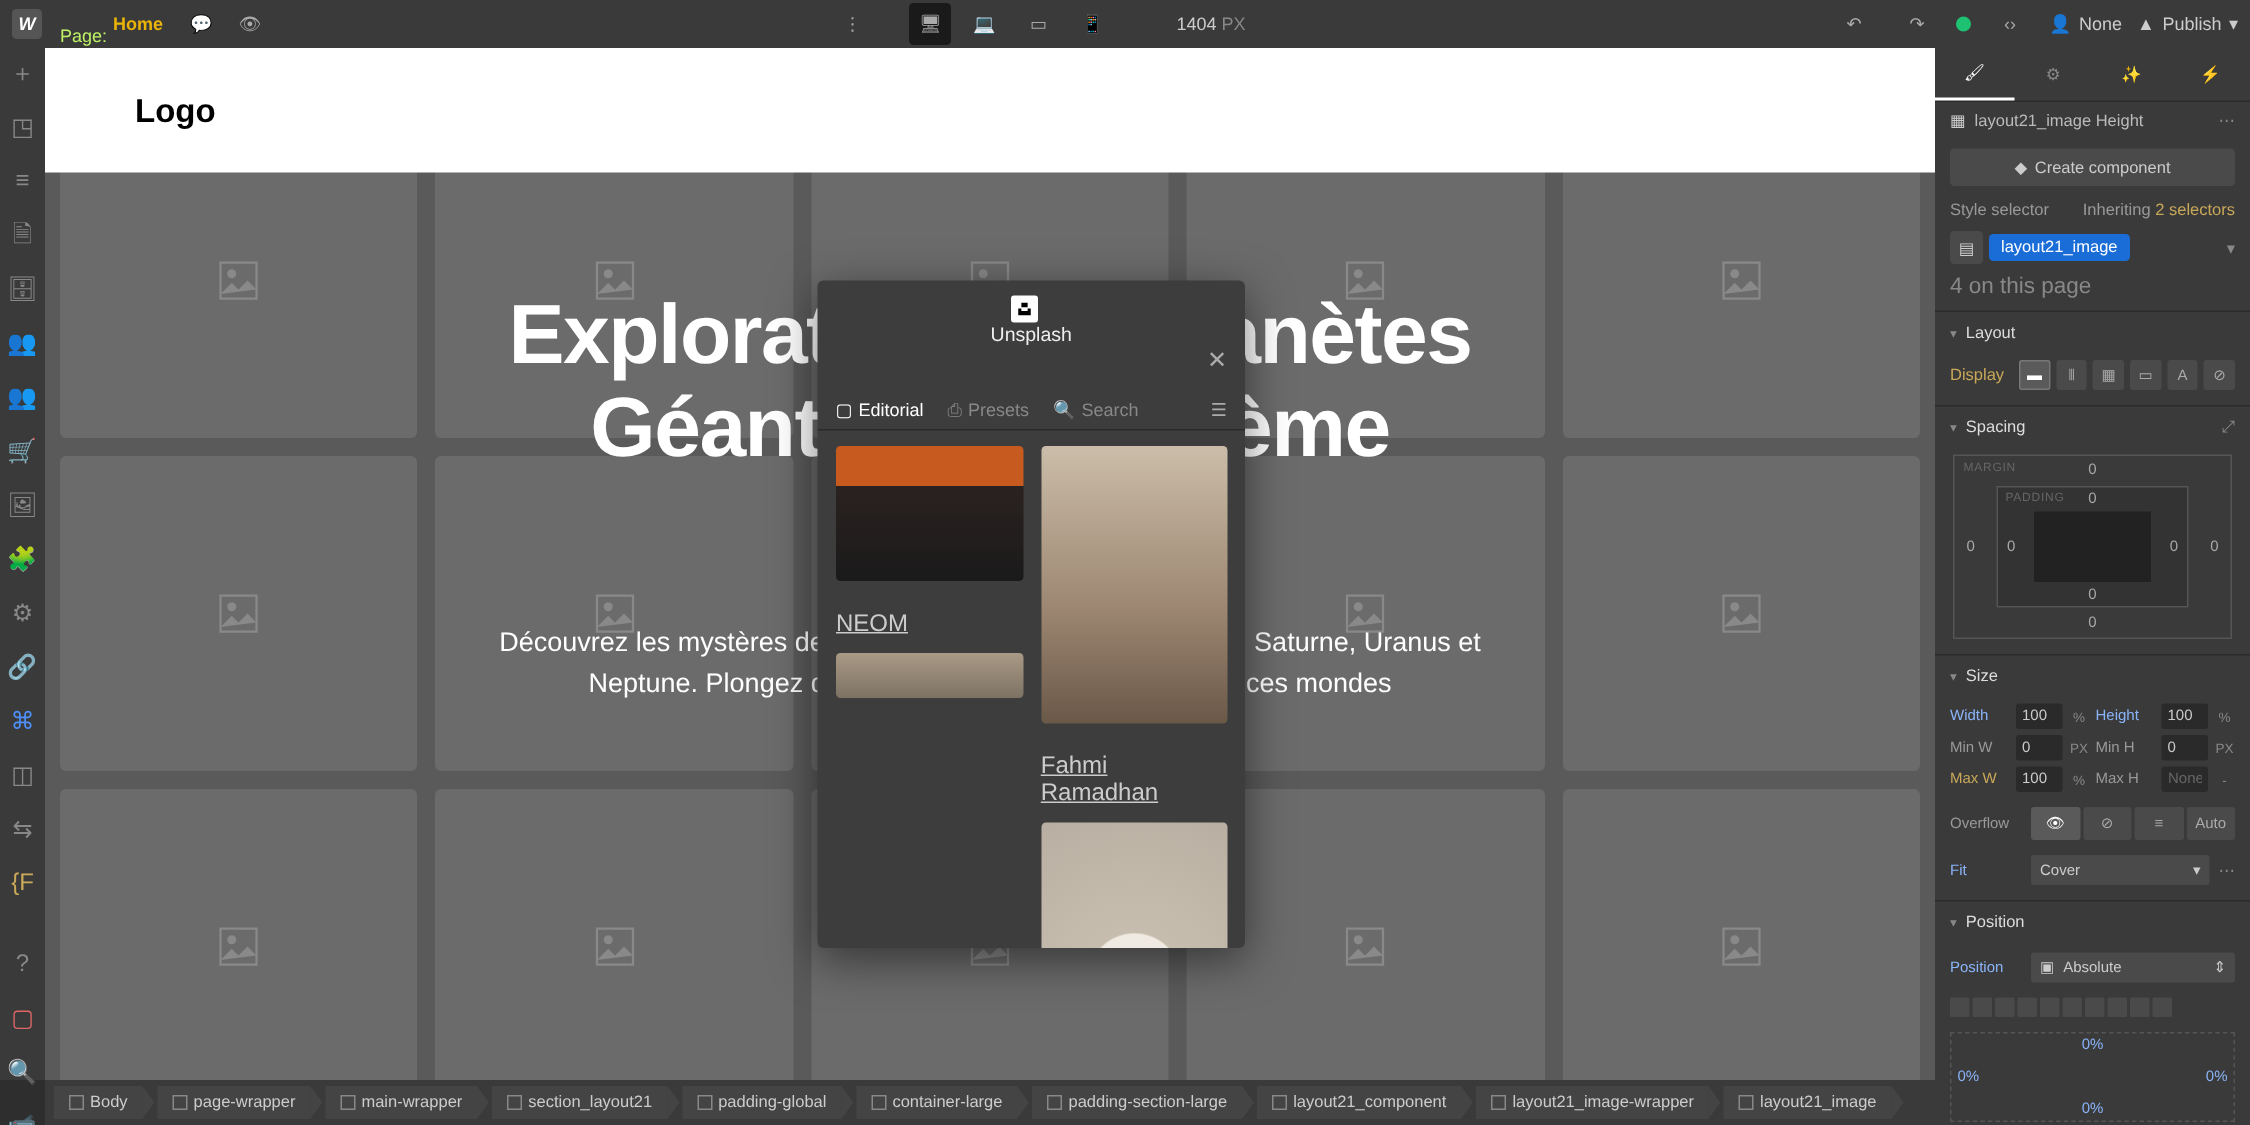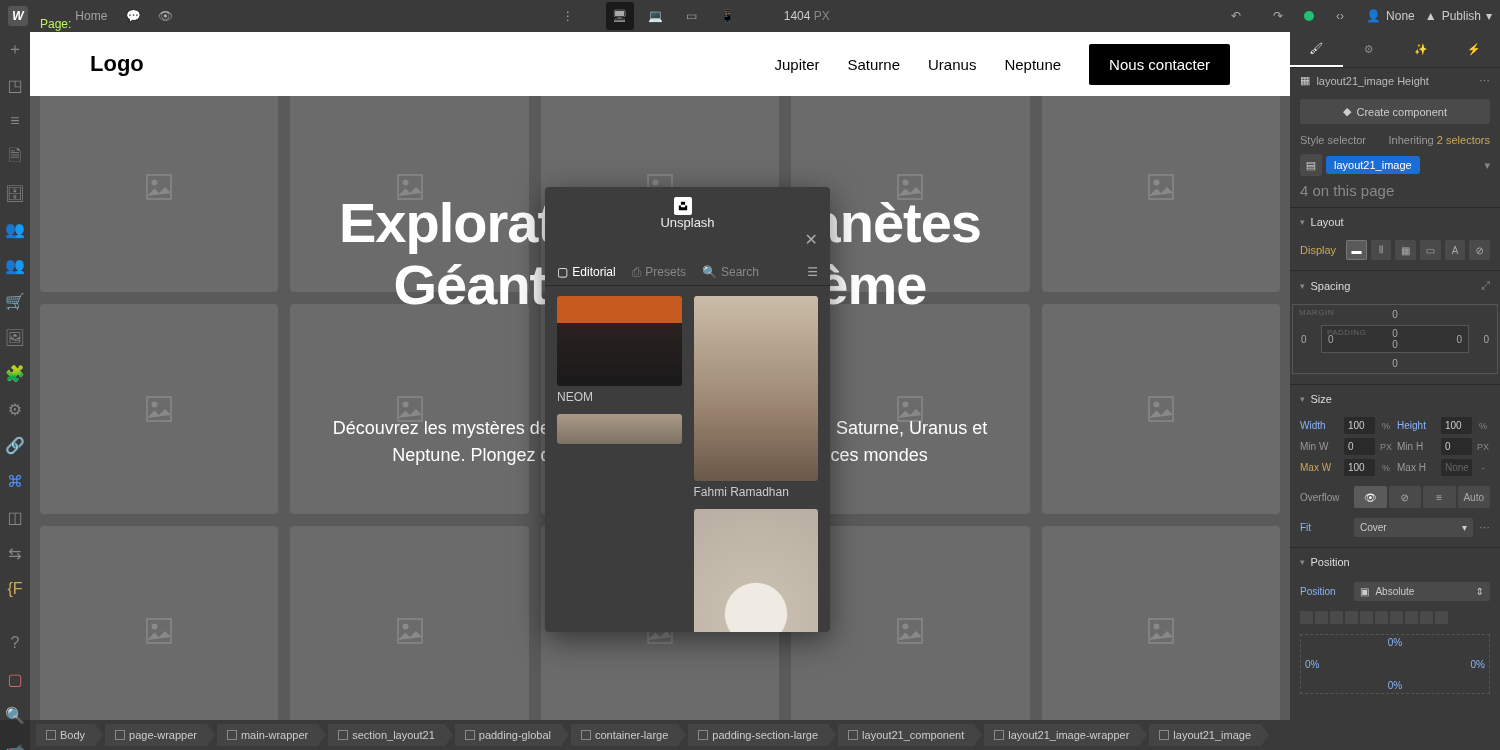--- a/index.html
+++ b/index.html
@@ -2,21 +2,21 @@
 <html><head>
 <meta charset="utf-8">
 <style>
 * { margin: 0; padding: 0; box-sizing: border-box; font-family: -apple-system, BlinkMacSystemFont, "Segoe UI", Arial, sans-serif; }
 body { background: #2e2e2e; color: #ccc; overflow: hidden; width: 1500px; height: 750px; position: relative; }
 
 
 .topbar { height: 32px; background: #3a3a3a; display: flex; align-items: center; padding: 0 8px; font-size: 12px; color: #aaa; }
 .topbar .wf-logo { width: 20px; height: 20px; background: #555; border-radius: 3px; margin-right: 12px; display:flex; align-items:center; justify-content:center; font-weight:bold; color:#fff; font-style:italic;}
 .topbar .page-label { color: #bef264; margin-right: 4px; margin-top: 16px; }
-.topbar .page-name { color: #a3a3a3; }
+.topbar .page-name { color: #eab308; font-weight: bold; }
 .topbar .spacer { flex: 1; }
 .topbar-icon { width: 28px; height: 28px; display: flex; align-items: center; justify-content: center; cursor: pointer; color: #aaa; margin: 0 2px; border-radius: 3px; }
 .topbar-icon.active { background: #1a1a1a; }
 .device-group { display: flex; gap: 4px; margin: 0 20px; }
 .vp-size { color: #ccc; font-size: 12px; margin: 0 20px; }
 .topbar-right { display: flex; align-items: center; gap: 10px; }
 .status-dot { width: 10px; height: 10px; background: #1fc173; border-radius: 50%; }
 .share-btn, .publish-btn { display: flex; align-items: center; gap: 5px; color: #ccc; font-size: 12px; cursor: pointer; }
 
 
@@ -29,21 +29,21 @@
 
 .canvas-area { position: absolute; left: 30px; right: 210px; top: 32px; bottom: 30px; background: #5a5a5a; overflow: hidden; }
 .canvas-inner { position: relative; width: 100%; height: 100%; }
 
 
 .ph-grid { position:absolute; inset:0; display:grid; grid-template-columns: repeat(5, 1fr); grid-auto-rows: 210px; gap: 12px; padding: 50px 10px 10px 10px; }
 .ph-cell { background: #6b6b6b; border-radius: 4px; display:flex; align-items:center; justify-content:center; color:#898989; }
 .ph-cell svg { width:36px; height:36px; }
 
 
-.site-header { position: absolute; top: 0; left: 0; right: 0; height: 64px; background: #fff; display: flex; align-items: center; padding: 0 60px; }
+.site-header { position: absolute; top: 0; left: 0; right: 0; height: 83px; background: #fff; display: flex; align-items: center; padding: 0 60px; }
 .site-logo { font-size: 22px; font-weight: 700; color: #000; }
 .site-nav { margin-left: auto; display: flex; align-items: center; gap: 28px; }
 .site-nav a { color: #000; font-size: 15px; text-decoration: none; }
 .cta-btn { background: #000; color: #fff; padding: 12px 20px; font-size: 15px; border-radius: 2px; }
 
 
 .hero { position: absolute; top: 160px; left: 0; right: 0; text-align: center; color: #fff; padding: 0 40px; }
 .hero h1 { font-size: 56px; font-weight: 800; line-height: 1.1; letter-spacing: -1px; }
 .hero p { margin-top: 100px; font-size: 18px; line-height: 1.5; max-width: 720px; margin-left:auto; margin-right:auto; }
 
@@ -54,21 +54,21 @@
 .modal-header .close { margin-left:auto; color:#aaa; cursor:pointer; font-size:16px;}
 .modal-tabs { display:flex; align-items:center; padding: 6px 12px; gap:16px; font-size:12px; border-bottom:1px solid #2a2a2a; }
 .modal-tabs .tab { color:#888; cursor:pointer; display:flex; align-items:center; gap:4px;}
 .modal-tabs .tab.active { color:#fff; }
 .modal-tabs .burger { margin-left:auto; color:#aaa; cursor:pointer; }
 .modal-body { flex:1; overflow:auto; padding: 10px 12px; }
 .masonry { display:flex; gap:12px; }
 .col { flex:1; display:flex; flex-direction:column; gap:10px; }
 .card { display:flex; flex-direction:column; }
 .thumb { width:100%; border-radius:3px; background:#666; }
-.cap { font-size:12px; color:#ccc; margin-top:4px; }
+.cap { font-size:16px; color:#ccc; margin-top:20px; text-decoration:underline; }
 
 
 .style-panel { position: absolute; right: 0; top: 32px; bottom: 0; width: 210px; background: #3a3a3a; font-size: 11px; color: #ccc; overflow-y:auto; }
 .sp-tabs { display:flex; height:36px; border-bottom:1px solid #2a2a2a; }
 .sp-tabs .sp-tab { flex:1; display:flex; align-items:center; justify-content:center; color:#888; cursor:pointer; }
 .sp-tabs .sp-tab.active { color:#fff; border-bottom:2px solid #fff;}
 .sp-row { padding: 6px 10px; display:flex; align-items:center; }
 .sp-title { color:#bbb; font-size:11px; }
 .sp-more { margin-left:auto; color:#888; }
 .create-comp { margin: 6px 10px; background:#4a4a4a; border-radius:3px; text-align:center; padding:6px; font-size:11px; cursor:pointer; display:flex; align-items:center; justify-content:center; gap:5px;}
@@ -79,21 +79,21 @@
 .selector-chip { background:#1a6dd6; color:#fff; padding:3px 8px; border-radius:3px; font-size:11px; }
 .selector-dd { margin-left:auto; color:#888; }
 .count { padding:2px 10px 8px; font-size:15px; color:#888;}
 .section-hdr { padding:8px 10px; border-top:1px solid #2a2a2a; display:flex; align-items:center; font-size:11px; color:#ddd; cursor:pointer; }
 .section-hdr .chev { margin-right:6px; font-size:9px; color:#888;}
 .section-hdr .ricn { margin-left:auto; color:#888;}
 .display-row { padding:4px 10px 10px; display:flex; align-items:center; gap:4px;}
 .display-label { color:#c9a859; font-size:11px; margin-right:6px;}
 .disp-btn { width:22px; height:20px; background:#4a4a4a; border-radius:2px; display:flex; align-items:center; justify-content:center; font-size:10px; cursor:pointer; color:#aaa;}
 .disp-btn.active { background:#5a5a5a; color:#fff; box-shadow: inset 0 0 0 1px #777;}
-.spacing-box { margin:4px 2px 10px; border:1px solid #555; height:70px; position:relative; font-size:9px; color:#888;}
+.spacing-box { margin:4px 12px 10px; border:1px solid #555; height:123px; position:relative; font-size:9px; color:#888;}
 .spacing-box .mlabel { position:absolute; top:3px; left:6px; letter-spacing:0.5px; color:#666; font-size:8px;}
 .spacing-inner { position:absolute; top:20px; left:28px; right:28px; bottom:20px; border:1px solid #555; background:#333;}
 .spacing-inner .plabel { position:absolute; top:2px; left:5px; font-size:8px; color:#666; letter-spacing:0.5px;}
 .sp-val { position:absolute; color:#aaa; font-size:10px;}
 .size-grid { padding:4px 10px; display:grid; grid-template-columns: 40px 1fr 14px 40px 1fr 14px; gap:4px 4px; align-items:center; font-size:10px;}
 .size-grid .lbl { color:#8ab4f8; }
 .size-grid .lbl.ora { color:#c9a859;}
 .size-grid .lbl.gray { color:#999;}
 .size-grid input { background:#2a2a2a; border:none; color:#ccc; width:100%; padding:3px 4px; font-size:10px; border-radius:2px;}
 .size-grid .unit { color:#888; font-size:9px; text-align:center;}
@@ -288,27 +288,20 @@
           <svg viewBox="0 0 24 24" fill="currentColor">
             <path d="M4 4h16v16H4z" fill="none" stroke="currentColor"></path>
             <circle cx="9" cy="9" r="2"></circle>
             <path d="M4 18l5-5 3 3 4-4 4 4"></path>
           </svg>
         </div>
     </div>
 
     <div class="site-header">
       <div class="site-logo">Logo</div>
-      <div class="site-nav">
-        <a>Jupiter</a>
-        <a>Saturne</a>
-        <a>Uranus</a>
-        <a>Neptune</a>
-        <div class="cta-btn">Nous contacter</div>
-      </div>
     </div>
 
     <div class="hero">
       <h1>
         <span>Exploration des Planètes</span><br>
         <span>Géantes du Système</span>
       </h1>
       <p>Découvrez les mystères des quatre planètes géantes - Jupiter, Saturne, Uranus et Neptune. Plongez dans leurs atmosphères et explorez ces mondes</p>
     </div>
 

